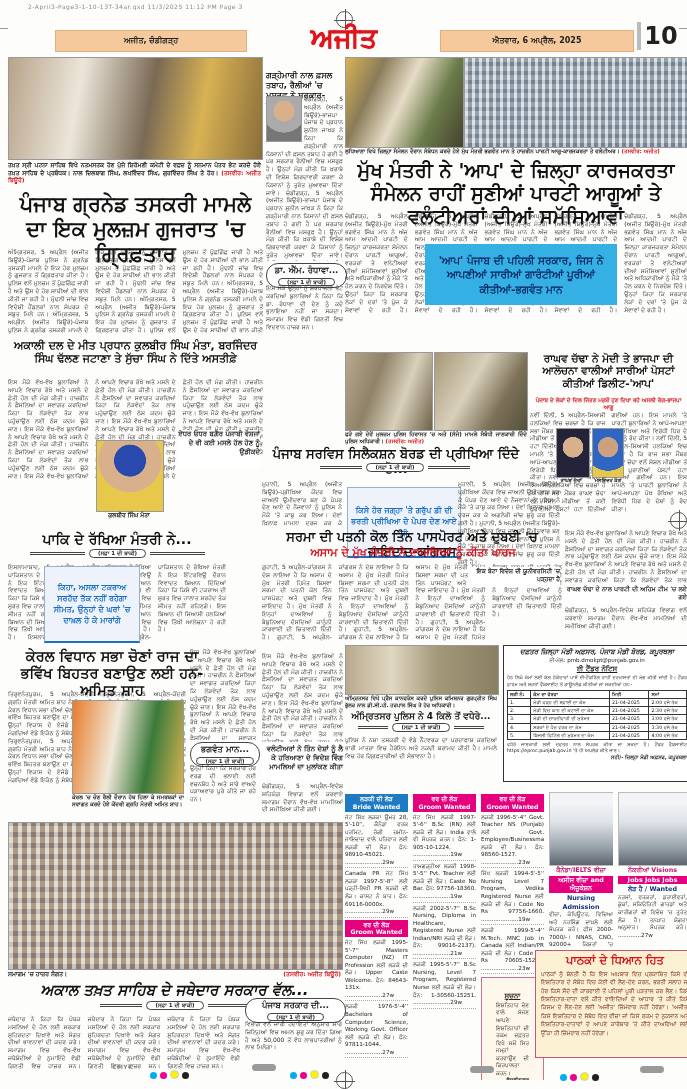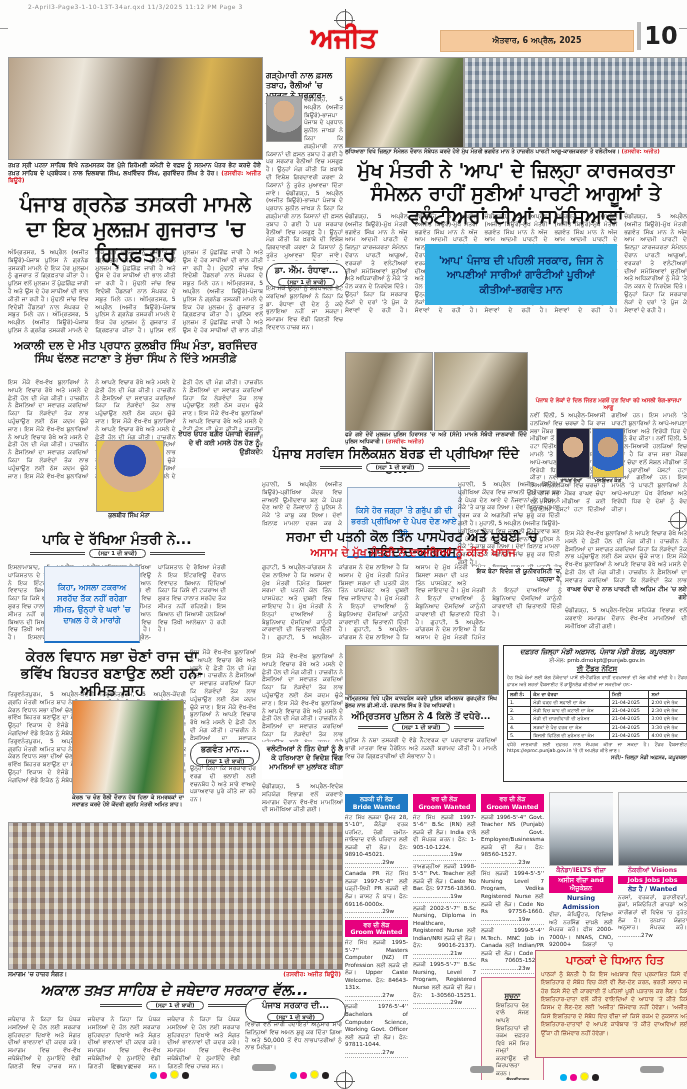--- a/index.html
+++ b/index.html
@@ -96,20 +96,21 @@
 </head>
 <body>
 
 <div class="page">
 
   <div class="abs slug" style="left:28px;top:3px;">2-April3-Page3-1-10-13T-34ar.qxd   11/3/2025   11:12 PM   Page 3</div>
   <div class="reg" style="left:336px;top:11px;"></div>
   <div class="abs" style="left:0;top:28px;width:8px;height:1px;background:#999;"></div>
   <div class="abs" style="left:679px;top:28px;width:8px;height:1px;background:#999;"></div>
 
+  <div class="abs bandbox" style="left:55px;top:30px;width:190px;height:20px;">ਅਜੀਤ, ਚੰਡੀਗੜ੍ਹ</div>
   <div class="abs masthead" style="left:270px;top:24px;width:148px;">ਅਜੀਤ</div>
   <div class="abs bandbox" style="left:440px;top:30px;width:192px;height:20px;">ਐਤਵਾਰ, 6 ਅਪ੍ਰੈਲ, 2025</div>
   <div class="abs pagenum" style="left:637px;top:22px;width:40px;height:28px;">10</div>
 
   <div class="abs photo ph-group" style="left:8px;top:57px;width:253px;height:101px;"></div>
   <div class="abs cap" style="left:8px;top:161px;width:253px;height:26px;">
     <span>ਤਖ਼ਤ ਸ੍ਰੀ ਪਟਨਾ ਸਾਹਿਬ ਵਿਖੇ ਨਤਮਸਤਕ ਹੋਣ ਪੁੱਜੇ ਸ਼ਿਰੋਮਣੀ ਕਮੇਟੀ ਦੇ ਵਫ਼ਦ ਨੂੰ ਸਨਮਾਨ ਪੱਤਰ ਭੇਟ ਕਰਦੇ ਹੋਏ ਤਖ਼ਤ ਸਾਹਿਬ ਦੇ ਪ੍ਰਬੰਧਕ। ਨਾਲ ਦਿਲਬਾਗ ਸਿੰਘ, ਲਖਵਿੰਦਰ ਸਿੰਘ, ਗੁਰਵਿੰਦਰ ਸਿੰਘ ਤੇ ਹੋਰ।</span>
     <span class="credit">(ਤਸਵੀਰ: ਅਜੀਤ ਬਿਊਰੋ)</span>
   </div>
 
@@ -157,20 +158,21 @@
   <div class="abs bluebox" style="left:347px;top:487px;width:106px;height:64px;">ਕਿਸੇ ਹੋਰ ਜਗ੍ਹਾ 'ਤੇ ਗਰੁੱਪ ਡੀ ਦੀ ਭਰਤੀ ਪ੍ਰੀਖਿਆ ਦੇ ਪੇਪਰ ਦੇਣ ਆਏ ਸੀ</div>
   <div class="abs b6" style="left:458px;top:480px;width:102px;height:92px;">ਮੁਹਾਲੀ, 5 ਅਪ੍ਰੈਲ (ਅਜੀਤ ਬਿਊਰੋ)-ਪ੍ਰੀਖਿਆ ਕੇਂਦਰ ਵਿਚ ਜਾਅਲੀ ਉਮੀਦਵਾਰ ਬਣ ਕੇ ਪੇਪਰ ਦੇਣ ਆਏ ਦੋ ਨੌਜਵਾਨਾਂ ਨੂੰ ਪੁਲਿਸ ਨੇ ਮੌਕੇ 'ਤੇ ਕਾਬੂ ਕਰ ਲਿਆ। ਦੋਵਾਂ ਖ਼ਿਲਾਫ਼ ਮਾਮਲਾ ਦਰਜ ਕਰ ਕੇ ਅਗਲੇਰੀ ਜਾਂਚ ਸ਼ੁਰੂ ਕਰ ਦਿੱਤੀ ਗਈ ਹੈ। ਮੁਹਾਲੀ, 5 ਅਪ੍ਰੈਲ (ਅਜੀਤ ਬਿਊਰੋ)-ਪ੍ਰੀਖਿਆ ਕੇਂਦਰ ਵਿਚ ਜਾਅਲੀ ਉਮੀਦਵਾਰ ਬਣ ਕੇ ਪੇਪਰ ਦੇਣ ਆਏ ਦੋ ਨੌਜਵਾਨਾਂ ਨੂੰ ਪੁਲਿਸ ਨੇ ਮੌਕੇ 'ਤੇ ਕਾਬੂ ਕਰ ਲਿਆ। ਦੋਵਾਂ ਖ਼ਿਲਾਫ਼ ਮਾਮਲਾ ਦਰਜ ਕਰ ਕੇ ਅਗਲੇਰੀ ਜਾਂਚ ਸ਼ੁਰੂ ਕਰ ਦਿੱਤੀ ਗਈ ਹੈ।</div>
 
   <div class="abs photo ph-police" style="left:345px;top:352px;width:86px;height:77px;"></div>
   <div class="abs photo ph-officer" style="left:434px;top:352px;width:92px;height:77px;"></div>
   <div class="abs cap" style="left:345px;top:431px;width:182px;height:17px;font-size:5.5px;">
     <span>ਫੜੇ ਗਏ ਦੋਵੇਂ ਮੁਲਜ਼ਮ ਪੁਲਿਸ ਹਿਰਾਸਤ 'ਚ ਅਤੇ (ਸੱਜੇ) ਮਾਮਲੇ ਸੰਬੰਧੀ ਜਾਣਕਾਰੀ ਦਿੰਦੇ ਪੁਲਿਸ ਅਧਿਕਾਰੀ।</span>
     <span class="credit">(ਤਸਵੀਰ: ਅਜੀਤ)</span>
   </div>
 
+  <div class="abs hl" style="left:530px;top:352px;width:157px;height:44px;font-size:10.5px;">ਰਾਘਵ ਚੱਢਾ ਨੇ ਮੋਦੀ ਤੇ ਭਾਜਪਾ ਦੀ ਆਲੋਚਨਾ ਵਾਲੀਆਂ ਸਾਰੀਆਂ ਪੋਸਟਾਂ ਕੀਤੀਆਂ ਡਿਲੀਟ-'ਆਪ'</div>
   <div class="abs hl red" style="left:530px;top:397px;width:157px;height:12px;font-size:5.6px;">ਪੰਜਾਬ ਦੇ ਲੋਕਾਂ ਦੇ ਦਿਲ ਜਿੱਤਣ ਮਗਰੋਂ ਹੁਣ ਦਿਖਾ ਰਹੇ ਅਸਲੀ ਰੰਗ-ਭਾਜਪਾ ਆਗੂ</div>
   <div class="abs b6 cols2" style="left:530px;top:411px;width:157px;height:115px;">ਨਵੀਂ ਦਿੱਲੀ, 5 ਅਪ੍ਰੈਲ-ਸਿਆਸੀ ਹਲਕਿਆਂ ਵਿਚ ਚਰਚਾ ਹੈ ਕਿ ਰਾਜ ਸਭਾ ਮੈਂਬਰ ਰਾਘਵ ਚੱਢਾ ਵਲੋਂ ਸੋਸ਼ਲ ਮੀਡੀਆ ਤੋਂ ਕਈ ਪੁਰਾਣੀਆਂ ਪੋਸਟਾਂ ਹਟਾ ਦਿੱਤੀਆਂ ਗਈਆਂ ਹਨ। ਇਸ ਮਾਮਲੇ 'ਤੇ ਪਾਰਟੀ ਬੁਲਾਰਿਆਂ ਨੇ ਆਪੋ-ਆਪਣਾ ਪੱਖ ਰੱਖਿਆ ਅਤੇ ਵਿਰੋਧੀ ਧਿਰ ਦੇ ਦੋਸ਼ਾਂ ਨੂੰ ਰੱਦ ਕੀਤਾ। ਨਵੀਂ ਦਿੱਲੀ, 5 ਅਪ੍ਰੈਲ-ਸਿਆਸੀ ਹਲਕਿਆਂ ਵਿਚ ਚਰਚਾ ਹੈ ਕਿ ਰਾਜ ਸਭਾ ਮੈਂਬਰ ਰਾਘਵ ਚੱਢਾ ਵਲੋਂ ਸੋਸ਼ਲ ਮੀਡੀਆ ਤੋਂ ਕਈ ਪੁਰਾਣੀਆਂ ਪੋਸਟਾਂ ਹਟਾ ਦਿੱਤੀਆਂ ਗਈਆਂ ਹਨ। ਇਸ ਮਾਮਲੇ 'ਤੇ ਪਾਰਟੀ ਬੁਲਾਰਿਆਂ ਨੇ ਆਪੋ-ਆਪਣਾ ਪੱਖ ਰੱਖਿਆ ਅਤੇ ਵਿਰੋਧੀ ਧਿਰ ਦੇ ਦੋਸ਼ਾਂ ਨੂੰ ਰੱਦ ਕੀਤਾ। ਨਵੀਂ ਦਿੱਲੀ, 5 ਅਪ੍ਰੈਲ-ਸਿਆਸੀ ਹਲਕਿਆਂ ਵਿਚ ਚਰਚਾ ਹੈ ਕਿ ਰਾਜ ਸਭਾ ਮੈਂਬਰ ਰਾਘਵ ਚੱਢਾ ਵਲੋਂ ਸੋਸ਼ਲ ਮੀਡੀਆ ਤੋਂ ਕਈ ਪੁਰਾਣੀਆਂ ਪੋਸਟਾਂ ਹਟਾ ਦਿੱਤੀਆਂ ਗਈਆਂ ਹਨ। ਇਸ ਮਾਮਲੇ 'ਤੇ ਪਾਰਟੀ ਬੁਲਾਰਿਆਂ ਨੇ ਆਪੋ-ਆਪਣਾ ਪੱਖ ਰੱਖਿਆ ਅਤੇ ਵਿਰੋਧੀ ਧਿਰ ਦੇ ਦੋਸ਼ਾਂ ਨੂੰ ਰੱਦ ਕੀਤਾ।</div>
   <div class="abs photo ph-rag1" style="left:556px;top:428px;width:32px;height:48px;"></div>
   <div class="abs photo ph-rag2" style="left:592px;top:428px;width:30px;height:48px;"></div>
   <div class="abs cap" style="left:552px;top:477px;width:38px;text-align:center;font-size:5px;">ਰਾਘਵ ਚੱਢਾ</div>
   <div class="abs cap" style="left:590px;top:477px;width:36px;text-align:center;font-size:5px;">ਮਲਵਿੰਦਰ ਕੰਗ</div>
 
   <div class="abs hl" style="left:262px;top:529px;width:300px;height:16px;font-size:13px;">ਸਰਮਾ ਦੀ ਪਤਨੀ ਕੋਲ ਤਿੰਨ ਪਾਸਪੋਰਟ ਅਤੇ ਦੁਬਈ 'ਚ ਜਾਇਦਾਦ-ਕਾਂਗਰਸ</div>
   <div class="abs hl red" style="left:282px;top:547px;width:262px;height:13px;font-size:11px;">ਅਸਾਮ ਦੇ ਮੁੱਖ ਮੰਤਰੀ ਨੇ ਦਾਅਵਿਆਂ ਨੂੰ ਕੀਤਾ ਖਾਰਜ</div>
   <div class="abs b6 cols4" style="left:262px;top:563px;width:300px;height:86px;">ਗੁਹਾਟੀ, 5 ਅਪ੍ਰੈਲ-ਕਾਂਗਰਸ ਨੇ ਦੋਸ਼ ਲਾਇਆ ਹੈ ਕਿ ਅਸਾਮ ਦੇ ਮੁੱਖ ਮੰਤਰੀ ਹਿਮੰਤ ਬਿਸਵਾ ਸਰਮਾ ਦੀ ਪਤਨੀ ਕੋਲ ਤਿੰਨ ਪਾਸਪੋਰਟ ਅਤੇ ਦੁਬਈ ਵਿਚ ਜਾਇਦਾਦ ਹੈ। ਮੁੱਖ ਮੰਤਰੀ ਨੇ ਇਨ੍ਹਾਂ ਦਾਅਵਿਆਂ ਨੂੰ ਬੇਬੁਨਿਆਦ ਦੱਸਦਿਆਂ ਕਾਨੂੰਨੀ ਕਾਰਵਾਈ ਦੀ ਚਿਤਾਵਨੀ ਦਿੱਤੀ ਹੈ। ਗੁਹਾਟੀ, 5 ਅਪ੍ਰੈਲ-ਕਾਂਗਰਸ ਨੇ ਦੋਸ਼ ਲਾਇਆ ਹੈ ਕਿ ਅਸਾਮ ਦੇ ਮੁੱਖ ਮੰਤਰੀ ਹਿਮੰਤ ਬਿਸਵਾ ਸਰਮਾ ਦੀ ਪਤਨੀ ਕੋਲ ਤਿੰਨ ਪਾਸਪੋਰਟ ਅਤੇ ਦੁਬਈ ਵਿਚ ਜਾਇਦਾਦ ਹੈ। ਮੁੱਖ ਮੰਤਰੀ ਨੇ ਇਨ੍ਹਾਂ ਦਾਅਵਿਆਂ ਨੂੰ ਬੇਬੁਨਿਆਦ ਦੱਸਦਿਆਂ ਕਾਨੂੰਨੀ ਕਾਰਵਾਈ ਦੀ ਚਿਤਾਵਨੀ ਦਿੱਤੀ ਹੈ। ਗੁਹਾਟੀ, 5 ਅਪ੍ਰੈਲ-ਕਾਂਗਰਸ ਨੇ ਦੋਸ਼ ਲਾਇਆ ਹੈ ਕਿ ਅਸਾਮ ਦੇ ਮੁੱਖ ਮੰਤਰੀ ਹਿਮੰਤ ਬਿਸਵਾ ਸਰਮਾ ਦੀ ਪਤਨੀ ਕੋਲ ਤਿੰਨ ਪਾਸਪੋਰਟ ਅਤੇ ਦੁਬਈ ਵਿਚ ਜਾਇਦਾਦ ਹੈ। ਮੁੱਖ ਮੰਤਰੀ ਨੇ ਇਨ੍ਹਾਂ ਦਾਅਵਿਆਂ ਨੂੰ ਬੇਬੁਨਿਆਦ ਦੱਸਦਿਆਂ ਕਾਨੂੰਨੀ ਕਾਰਵਾਈ ਦੀ ਚਿਤਾਵਨੀ ਦਿੱਤੀ ਹੈ। ਗੁਹਾਟੀ, 5 ਅਪ੍ਰੈਲ-ਕਾਂਗਰਸ ਨੇ ਦੋਸ਼ ਲਾਇਆ ਹੈ ਕਿ ਅਸਾਮ ਦੇ ਮੁੱਖ ਮੰਤਰੀ ਹਿਮੰਤ ਬਿਸਵਾ ਸਰਮਾ ਦੀ ਪਤਨੀ ਕੋਲ ਤਿੰਨ ਪਾਸਪੋਰਟ ਅਤੇ ਦੁਬਈ ਵਿਚ ਜਾਇਦਾਦ ਹੈ। ਮੁੱਖ ਮੰਤਰੀ ਨੇ ਇਨ੍ਹਾਂ ਦਾਅਵਿਆਂ ਨੂੰ ਬੇਬੁਨਿਆਦ ਦੱਸਦਿਆਂ ਕਾਨੂੰਨੀ ਕਾਰਵਾਈ ਦੀ ਚਿਤਾਵਨੀ ਦਿੱਤੀ ਹੈ।</div>

